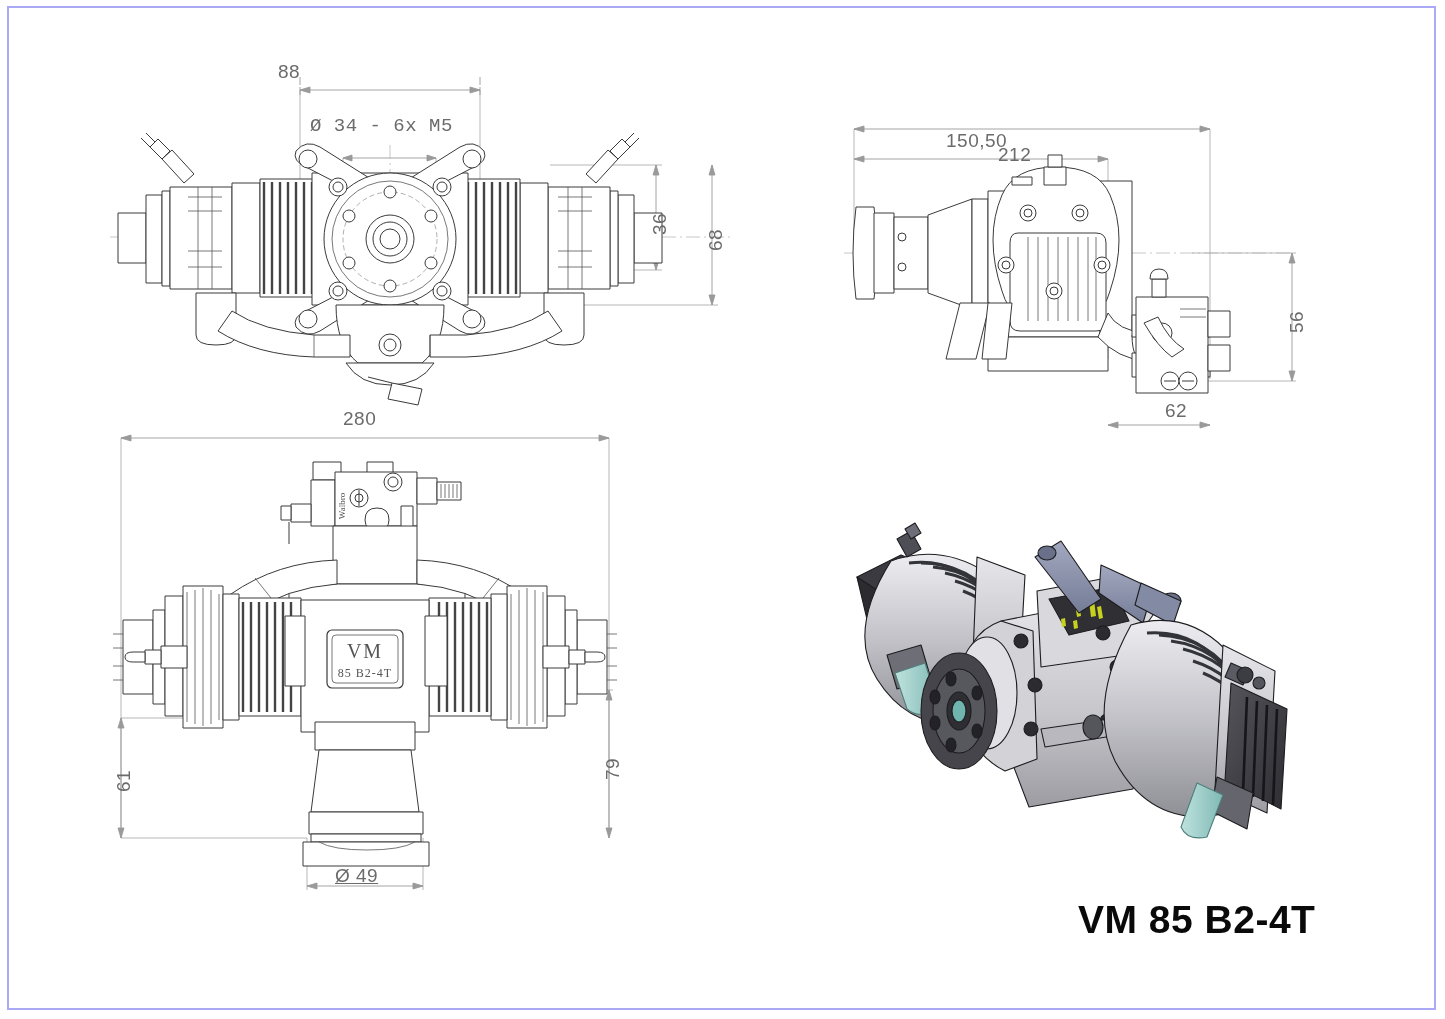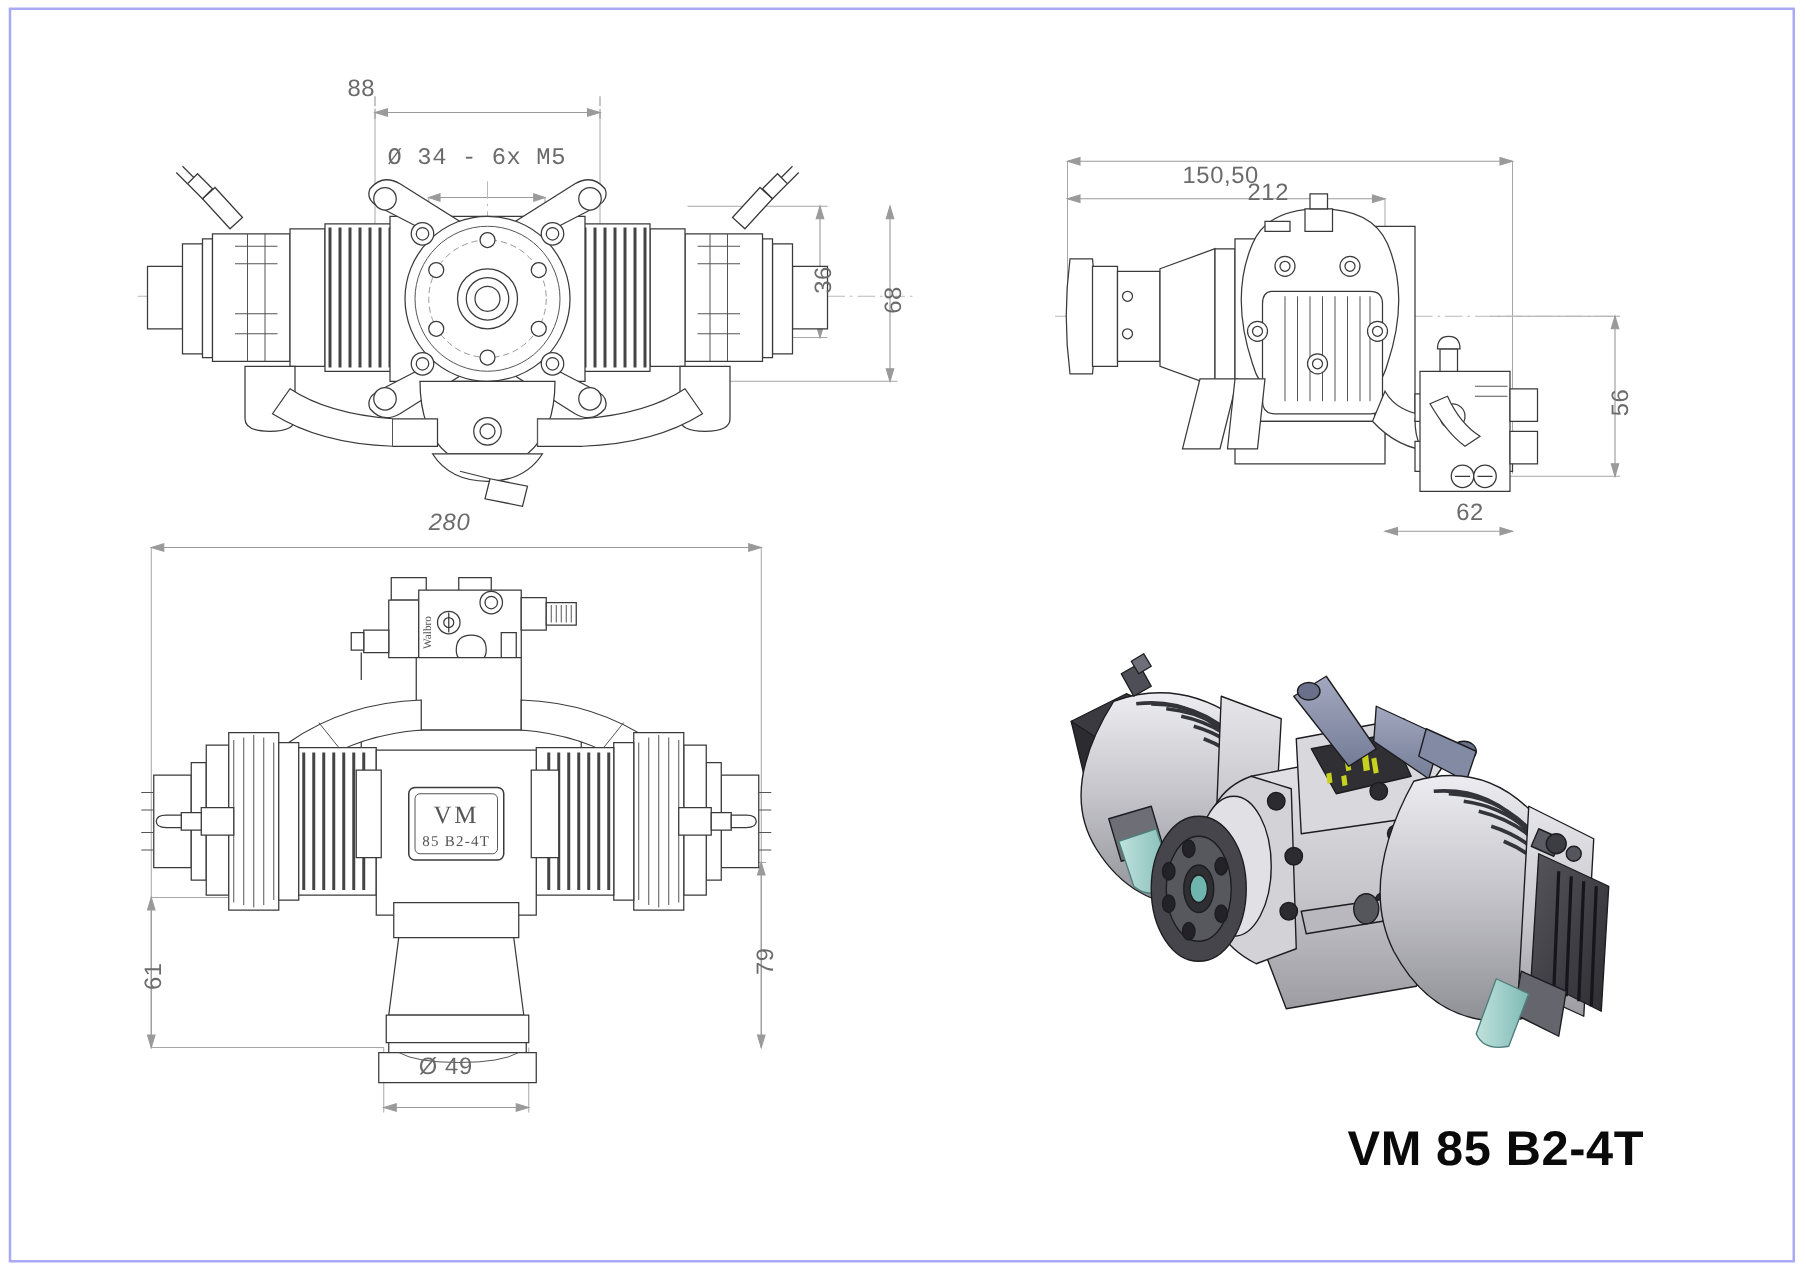--- a/index.html
+++ b/index.html
@@ -427,24 +427,24 @@
       </g>
 
       <g>
         <path class="lnf" d="M214 330 l-8 62 h108 l-8 -62 z"></path>
         <path class="lnf" d="M204 392 h114 v22 h-114 z"></path>
         <path class="lnf" d="M206 414 h110 v8 h-110 z"></path>
         <path class="lnf" d="M198 422 h126 v24 h-126 z"></path>
         <path class="ln2" d="M214 422 q14 8 48 8 q34 0 48 -8"></path>
       </g>
     </svg>
-    <span class="dimtxt" style="left:238px;top:-12px;font-style:italic;">280</span>
+    <span class="dimtxt" style="left:238px;top:-12px;">280</span>
     <span class="dimtxt rot" style="left:8px;top:372px;">61</span>
     <span class="dimtxt rot" style="left:497px;top:360px;">79</span>
-    <span class="dimtxt" style="left:230px;top:423px;">Ø 49</span>
+    <span class="dimtxt" style="left:230px;top:445px;text-decoration:underline;">Ø 49</span>
   </div>
 
   <div class="view" style="left:835px;top:515px;">
     <svg width="470" height="330" viewBox="0 0 470 330">
       <defs>
         <linearGradient id="gBody" x1="0" y1="0" x2="0" y2="1">
           <stop offset="0" stop-color="#e6e6ea"></stop>
             <stop offset=".55" stop-color="#c6c6cb"></stop>
           <stop offset="1" stop-color="#9c9ca2"></stop>
         </linearGradient>

